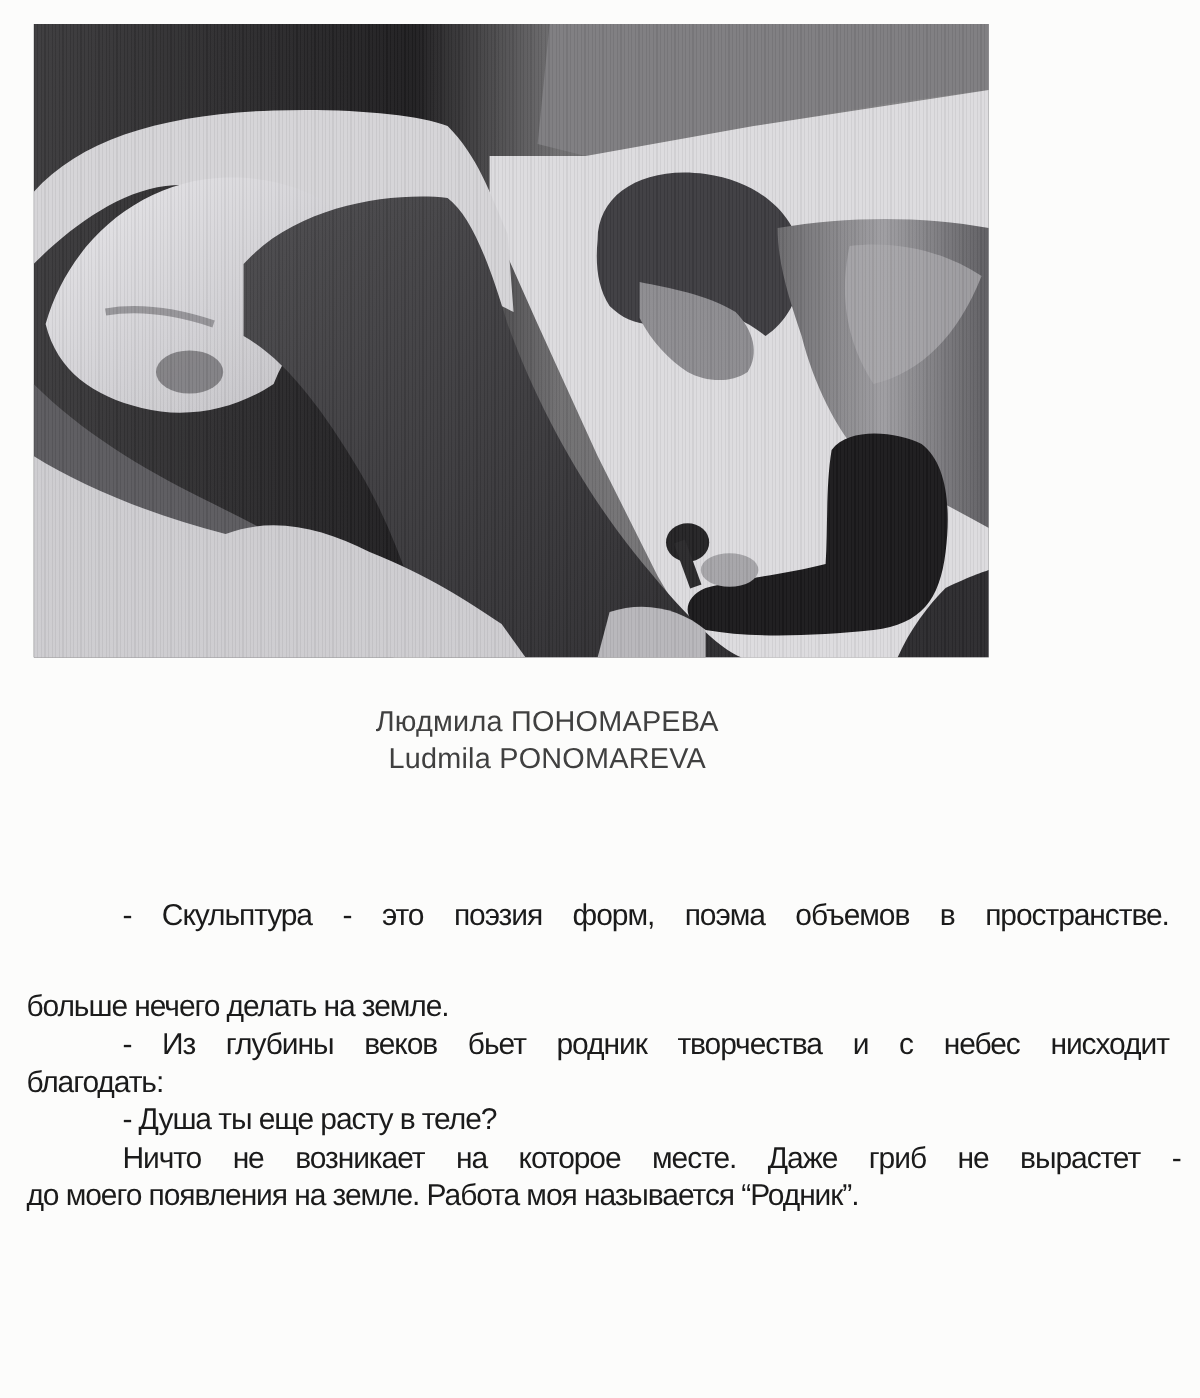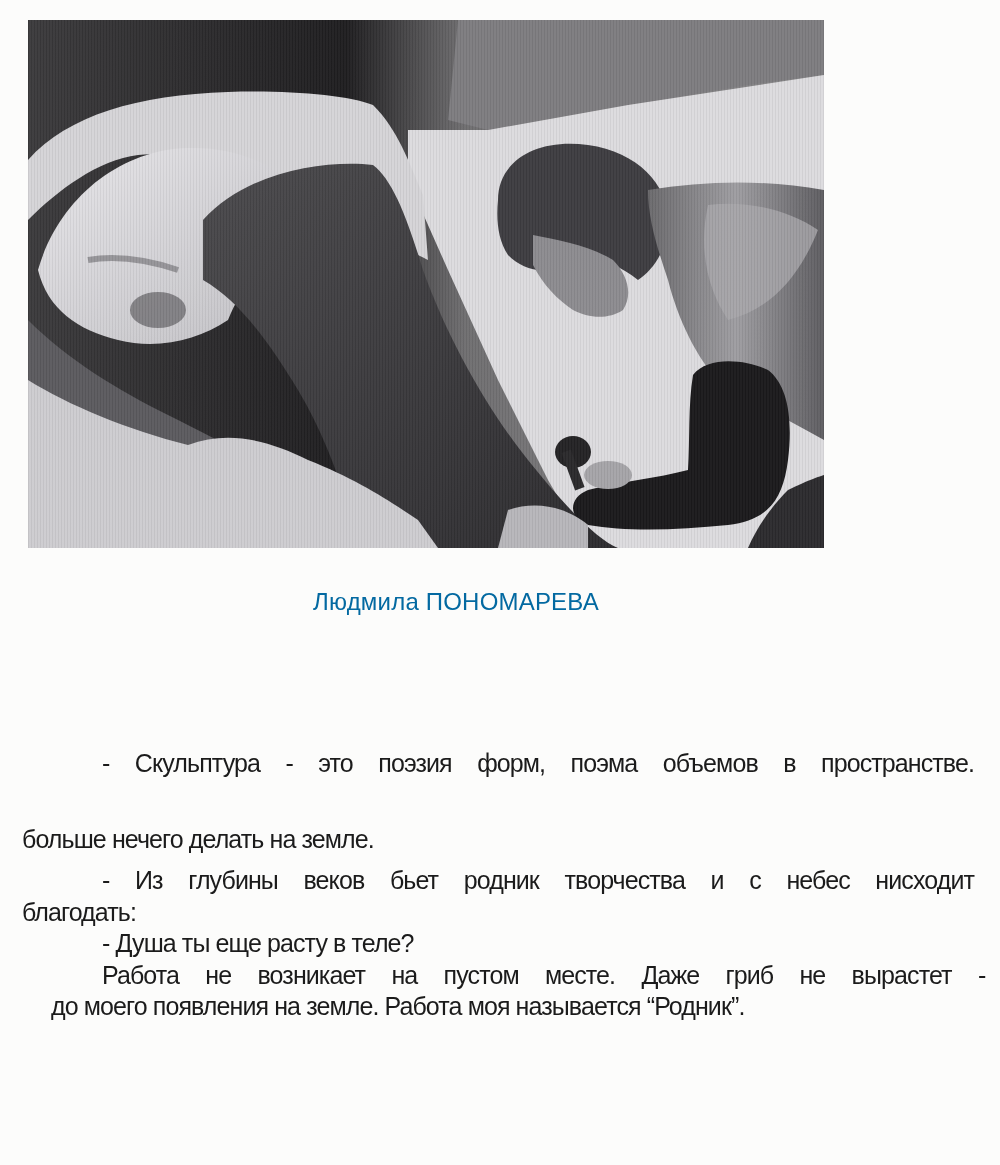--- a/index.html
+++ b/index.html
@@ -43,21 +43,21 @@
     }
     
     .caption {
       position: absolute;
       left: 0;
       width: 912px;
       top: 586px;
       text-align: center;
       font-size: 24px;
       line-height: 31px;
-      color: #0369a1;
+      color: #404040;
     }
     .caption .line {
       display: block;
       letter-spacing: 0.2px;
     }
     
     .text {
       position: absolute;
       left: 22px;
       top: 748px;
@@ -153,36 +153,37 @@
 
       <path d="M760,470 C780,460 796,455 796,455 L796,528 L720,528 C730,505 745,485 760,470 Z" fill="#2b2a2d"></path>
 
       <path d="M480,490 C510,480 540,488 560,505 L560,528 L470,528 Z" fill="#b7b6ba"></path>
     </svg>
     <div class="scan-lines"></div>
   </div>
 
   <div class="caption">
     <span class="line">Людмила ПОНОМАРЕВА</span>
+    <span class="line">Ludmila PONOMAREVA</span>
   </div>
 
   <div class="text">
     <div class="cond">
       <span class="line ind" style="display: block; word-spacing: 19.3333px;">- Скульптура - это поэзия форм, поэма объемов в пространстве.</span>
       <span class="line last" style="display: block; margin-top: 44px;">больше нечего делать на земле.</span>
     </div>
 
-    <div class="cond gap" style="margin-top:10px;">
+    <div class="cond gap" style="margin-top:0;">
       <span class="line ind" style="display: block; word-spacing: 19.5px;">- Из глубины веков бьет родник творчества и с небес нисходит</span>
       <span class="line last" style="display: block;">благодать:</span>
     </div>
 
     <div class="cond">
       <span class="line last ind" style="display: block;">- Душа ты еще расту в теле?</span>
     </div>
 
     <div class="cond">
-      <span class="line ind" style="display: block; word-spacing: 20.2px;">Работа не возникает на пустом месте. Даже гриб не вырастет -</span>
-      <span class="line last" style="display: block; margin-left: 29px;">до моего появления на земле. Работа моя называется “Родник”.</span>
+      <span class="line ind" style="display: block; word-spacing: 20.2px;">Ничто не возникает на которое месте. Даже гриб не вырастет -</span>
+      <span class="line last" style="display: block;">до моего появления на земле. Работа моя называется “Родник”.</span>
     </div>
   </div>
 
 </div>
 
 </body></html>

